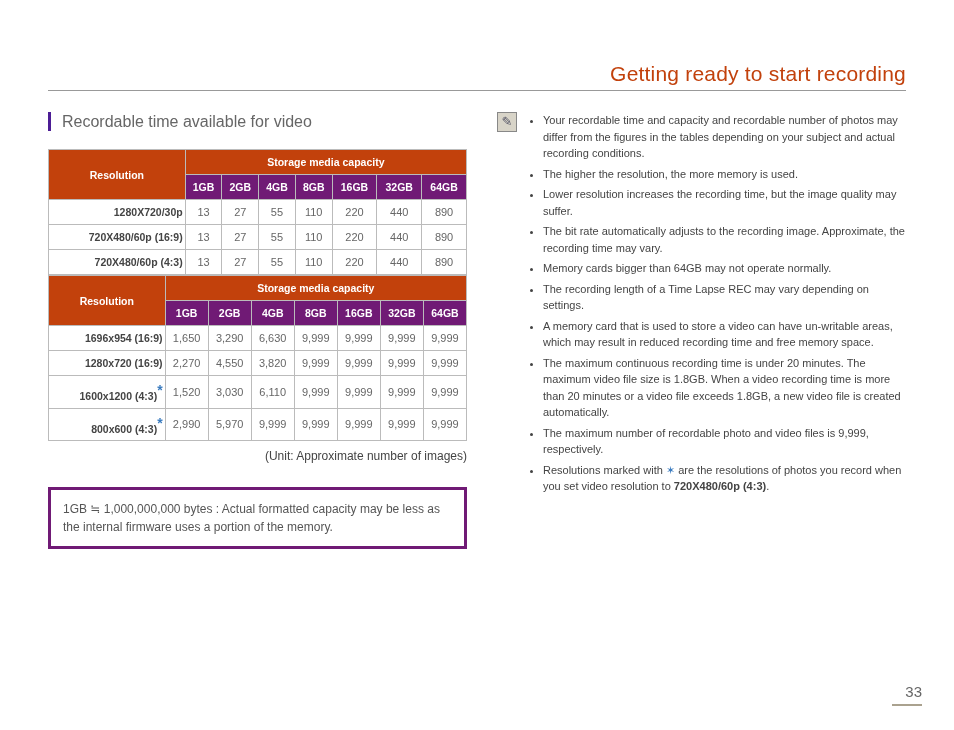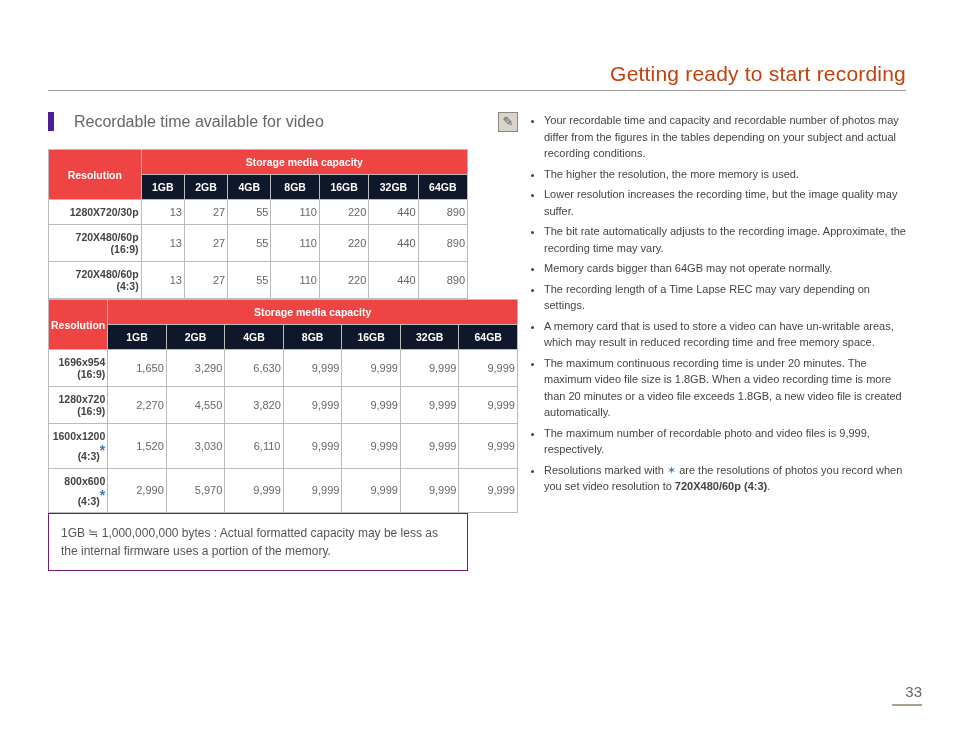--- a/index.html
+++ b/index.html
@@ -45,66 +45,65 @@
     font-size: 19px;
     color: #3a7bbf;
     font-weight: 400;
     letter-spacing: 0.5px;
     margin-bottom: 22px;
   }
   .sub-title {
     font-size: 16px;
     color: #666;
     font-weight: 400;
-    border-left: 6px solid #4c1d95;
-    padding-left: 20px;
+    border-left: 3px solid #4c1d95;
+    padding-left: 11px;
     margin-bottom: 18px;
     line-height: 1.2;
   }
   table {
     border-collapse: collapse;
     width: 100%;
     font-size: 11px;
   }
   th, td {
     border: 1px solid #bbb;
     text-align: center;
     padding: 6px 2px;
   }
   .th-brown {
-    background: #ef4444;
+    background: #c2410c;
     color: #fff;
     font-weight: 700;
     font-size: 10.5px;
   }
   .th-sub {
-    background: #0f172a;
+    background: #701a75;
     color: #fff;
     font-weight: 700;
     font-size: 10.5px;
   }
   .row-label {
     font-weight: 700;
     color: #444;
     font-size: 10.5px;
     text-align: right;
   }
   td.data {
     color: #666;
-    padding-left: 28px;
   }
   .unit-note {
     text-align: right;
     font-size: 12px;
     color: #444;
     margin-top: 8px;
     margin-bottom: 24px;
   }
   .note-box {
-    border: 1px solid #701a75;
+    border: 3px solid #701a75;
     padding: 10px 12px;
     font-size: 12px;
     color: #555;
     line-height: 1.5;
   }
   .note-icon {
     display: inline-block;
     width: 20px;
     height: 20px;
     border: 1px solid #888;
@@ -272,20 +271,21 @@
             <td class="data">2,990</td>
             <td class="data">5,970</td>
             <td class="data">9,999</td>
             <td class="data">9,999</td>
             <td class="data">9,999</td>
             <td class="data">9,999</td>
             <td class="data">9,999</td>
           </tr>
         </tbody>
     </table>
+    <div class="unit-note">(Unit: Approximate number of images)</div>
 
     <div class="note-box">1GB ≒ 1,000,000,000 bytes : Actual formatted capacity may be less as the internal firmware uses a portion of the memory.</div>
   </div>
 
   <div class="right-col">
     <div class="notes-wrap">
       <span class="note-icon">✎</span>
       <ul class="bullets" id="notes-list">
           <li>Your recordable time and capacity and recordable number of photos may differ from the figures in the tables depending on your subject and actual recording conditions.</li>
           <li>The higher the resolution, the more memory is used.</li>

